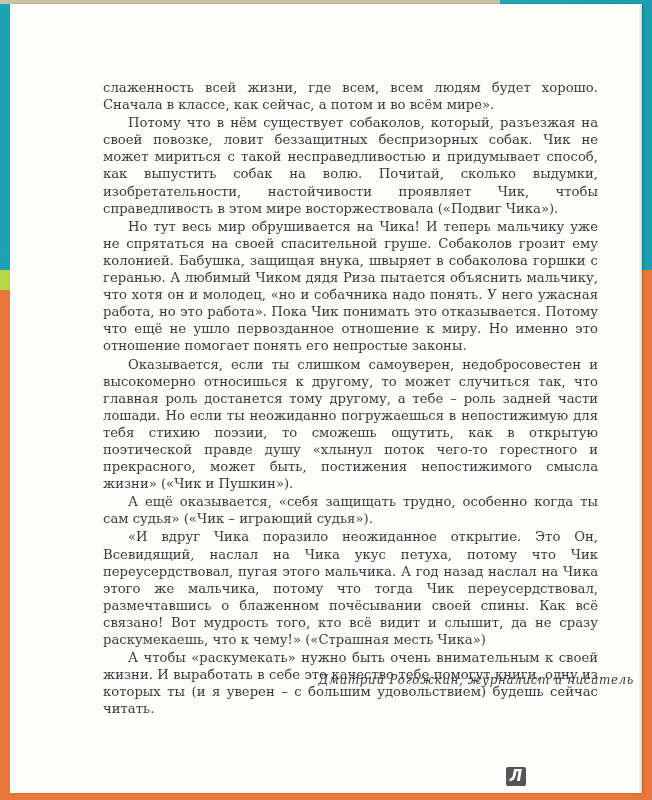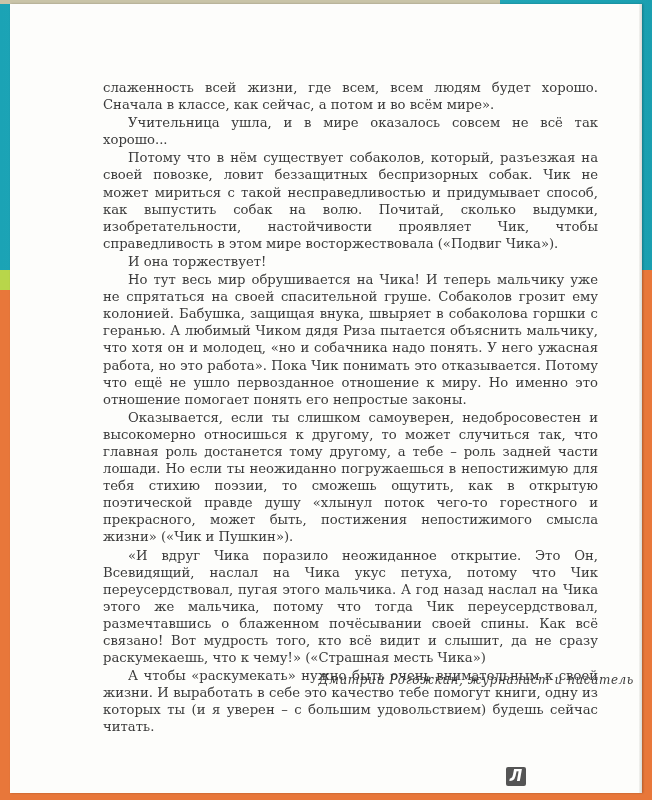--- a/index.html
+++ b/index.html
@@ -54,24 +54,23 @@
 <div class="cover-top"></div>
 <div class="cover-top-strip"></div>
 <div class="cover-left-deco"></div>
 
 <div class="page">
   <div class="page-edge"></div>
 </div>
 
 <div class="text">
   <p class="noindent">слаженность всей жизни, где всем, всем людям будет хорошо. Сначала в классе, как сейчас, а потом и во всём мире».</p>
-  <p>Учительница ушла, и в мире оказалось совсем не всё так хорошо...</p>
   <p>Потому что в нём существует собаколов, который, разъезжая на своей повозке, ловит беззащитных беспризорных собак. Чик не может мириться с такой несправедливостью и придумывает способ, как выпустить собак на волю. Почитай, сколько выдумки, изобретательности, настойчивости проявляет Чик, чтобы справедливость в этом мире восторжествовала («Подвиг Чика»).</p>
-  <p>И она торжествует!</p>
   <p>Но тут весь мир обрушивается на Чика! И теперь мальчику уже не спрятаться на своей спасительной груше. Собаколов грозит ему колонией. Бабушка, защищая внука, швыряет в собаколова горшки с геранью. А любимый Чиком дядя Риза пытается объяснить мальчику, что хотя он и молодец, «но и собачника надо понять. У него ужасная работа, но это работа». Пока Чик понимать это отказывается. Потому что ещё не ушло первозданное отношение к миру. Но именно это отношение помогает понять его непростые законы.</p>
   <p>Оказывается, если ты слишком самоуверен, недобросовестен и высокомерно относишься к другому, то может случиться так, что главная роль достанется тому другому, а тебе – роль задней части лошади. Но если ты неожиданно погружаешься в непостижимую для тебя стихию поэзии, то сможешь ощутить, как в открытую поэтической правде душу «хлынул поток чего-то горестного и прекрасного, может быть, постижения непостижимого смысла жизни» («Чик и Пушкин»).</p>
+  <p>А ещё оказывается, «себя защищать трудно, особенно когда ты сам судья» («Чик – играющий судья»).</p>
   <p>«И вдруг Чика поразило неожиданное открытие. Это Он, Всевидящий, наслал на Чика укус петуха, потому что Чик переусердствовал, пугая этого мальчика. А год назад наслал на Чика этого же мальчика, потому что тогда Чик переусердствовал, размечтавшись о блаженном почёсывании своей спины. Как всё связано! Вот мудрость того, кто всё видит и слышит, да не сразу раскумекаешь, что к чему!» («Страшная месть Чика»)</p>
   <p>А чтобы «раскумекать» нужно быть очень внимательным к своей жизни. И выработать в себе это качество тебе помогут книги, одну из которых ты (и я уверен – с большим удовольствием) будешь сейчас читать.</p>
 </div>
 
 <div class="signature">Дмитрий Рогожкин, журналист и писатель</div>
 
 <div class="logo">Л</div>
 
 </body></html>

